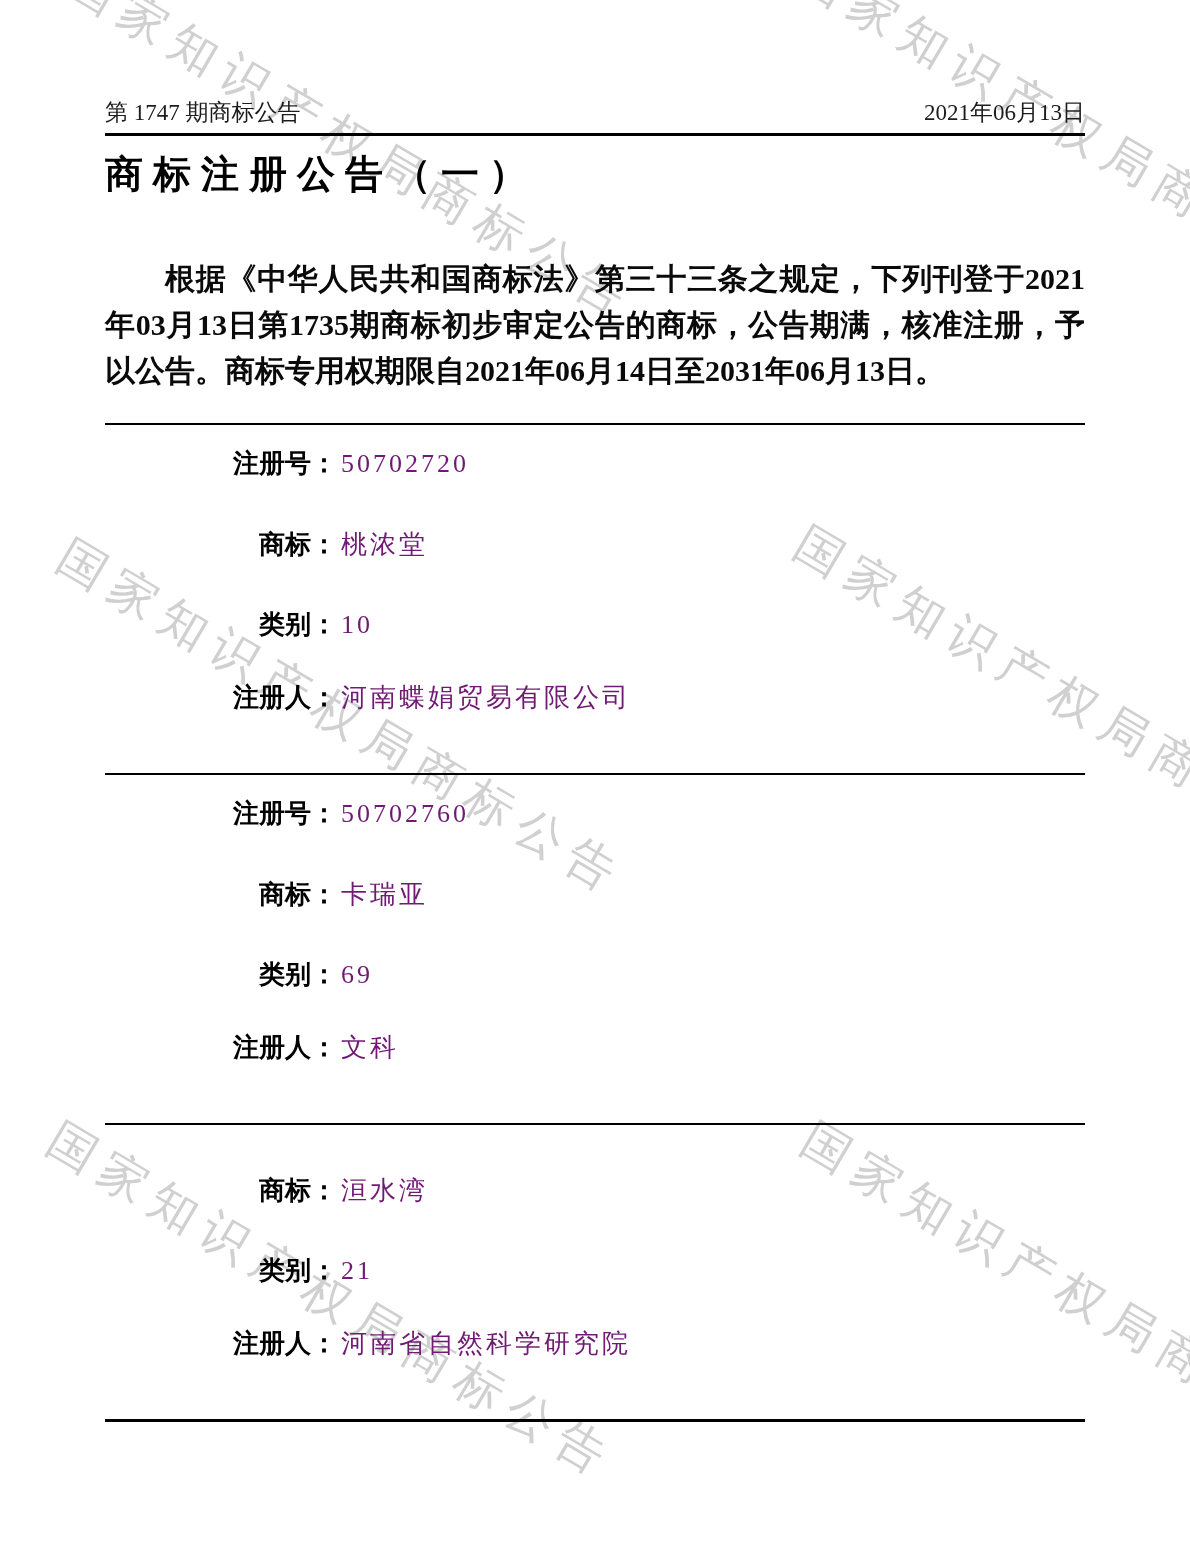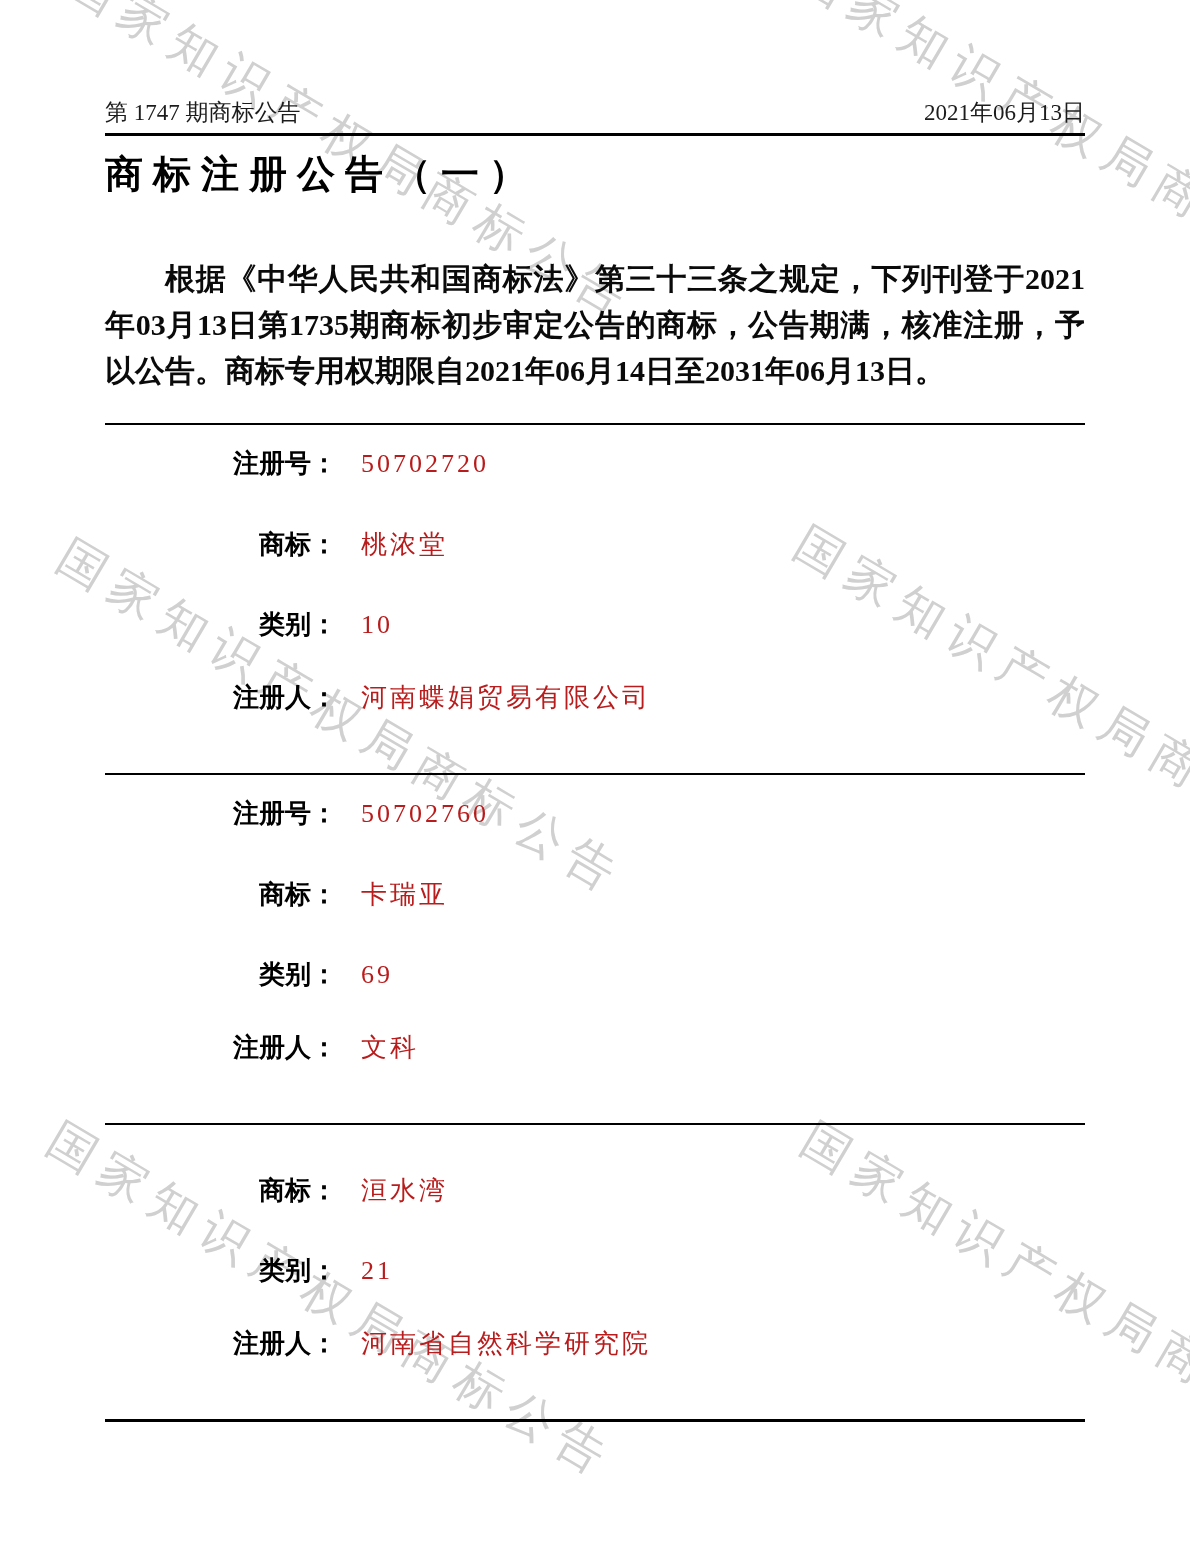--- a/index.html
+++ b/index.html
@@ -70,23 +70,22 @@
   .field-label {
     display: inline-block;
     width: 232px;
     text-align: right;
     font-weight: bold;
     font-size: 26px;
     color: #000;
   }
   .field-value {
     display: inline-block;
-    margin-left: 20px;
     font-size: 26px;
-    color: #b91c1c;
+    color: #701a75;
     letter-spacing: 3px;
   }
 </style>
 </head>
 <body>
 
 <div class="page">
 
   <div class="wm-layer">
     <span class="wm wm1" style="color: rgb(208, 208, 208);">国家知识产权局商标公告</span>

